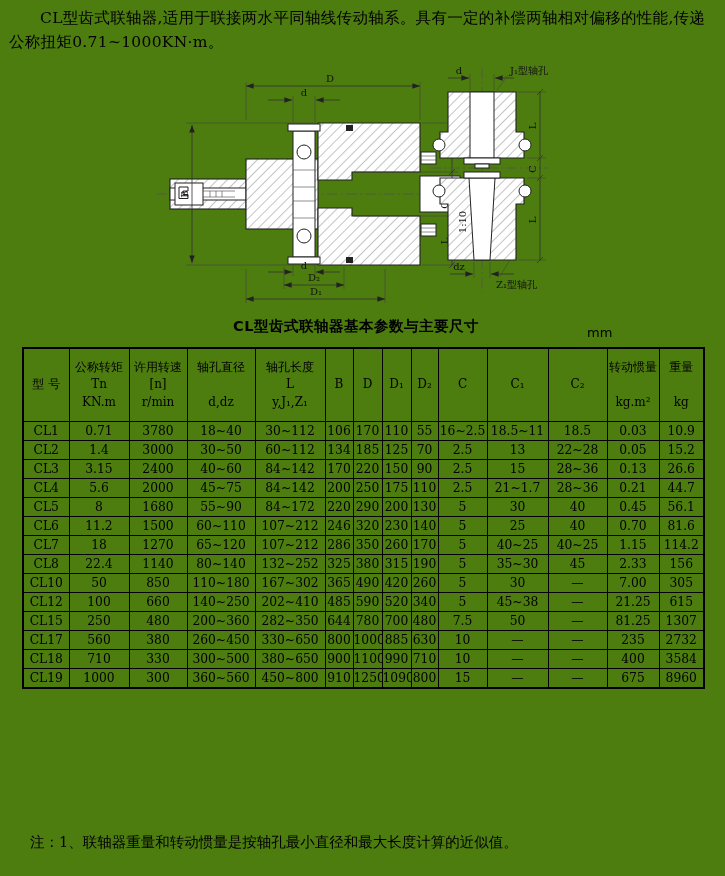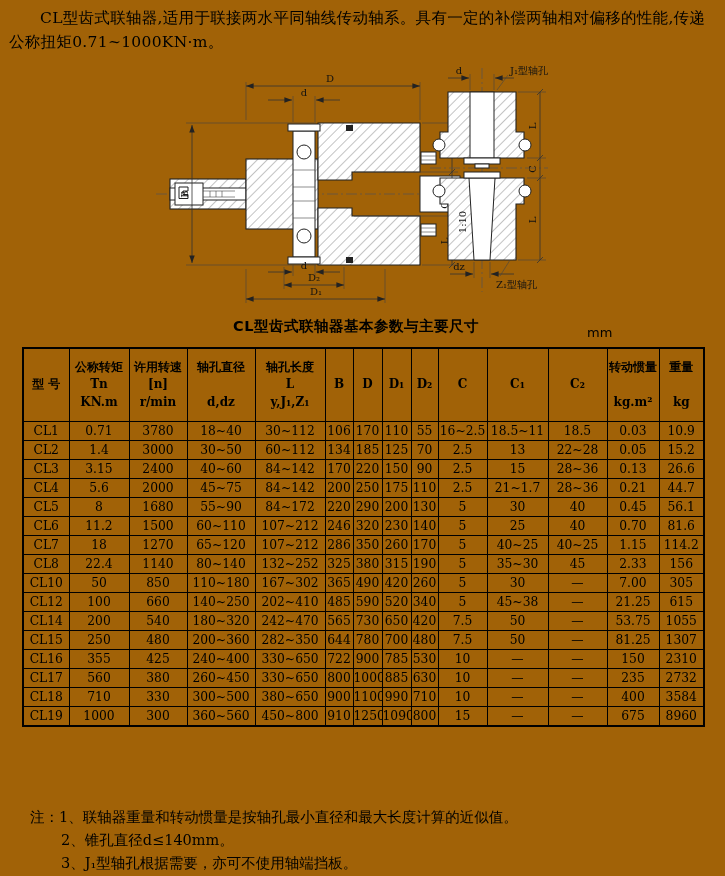--- a/index.html
+++ b/index.html
@@ -1,44 +1,44 @@
 <!DOCTYPE html>
 <html><head>
 <meta charset="utf-8">
 <style>
   html,body{margin:0;padding:0;background:#fff;}
   body{width:725px;height:876px;position:relative;color:#000;
        font-family:"DejaVu Serif","Liberation Serif",serif;}
-  .page{position:absolute;inset:0;background:#a16207;}
+  .page{position:absolute;inset:0;background:#4d7c0f;}
   .intro{position:absolute;top:6px;left:9px;width:707px;margin:0;
          font-size:15.5px;line-height:1.55;text-indent:2em;letter-spacing:.3px;}
   .diagram{position:absolute;top:60px;left:0;}
   svg text{font-family:"DejaVu Serif","Liberation Serif",serif;font-size:10px;fill:#111;}
   .ln{stroke:#222;stroke-width:1;fill:#fff;}
   .thin{stroke:#444;stroke-width:.6;fill:none;}
   .dim{stroke:#333;stroke-width:.8;fill:none;}
   .cl{stroke:#555;stroke-width:.7;fill:none;stroke-dasharray:11 3 2 3;}
   .hat{fill:url(#h);stroke:#222;stroke-width:1.1;}
   .wh{fill:#fff;stroke:#222;stroke-width:1;}
   .caption{position:absolute;top:317px;left:0;width:725px;height:22px;}
   .cap-title{position:absolute;left:233px;font-family:"DejaVu Sans","Liberation Sans",sans-serif;
              font-weight:bold;font-size:14.5px;letter-spacing:.5px;}
   .cap-unit{position:absolute;left:587px;top:8px;font-family:"DejaVu Sans","Liberation Sans",sans-serif;
             font-size:13px;}
   table.params{position:absolute;top:347px;left:22px;width:681px;border-collapse:collapse;
                table-layout:fixed;text-align:center;border:2px solid #000;}
   table.params th,table.params td{border:1px solid #000;padding:0;overflow:hidden;}
-  table.params thead th{height:72px;font-weight:bold;font-size:12px;vertical-align:middle;}
+  table.params thead th{height:72px;font-weight:normal;font-size:12px;vertical-align:middle;}
   table.params thead th div{line-height:1.45;}
   table.params tbody td{height:18px;font-size:12.3px;line-height:18px;white-space:nowrap;}
   col.c0{width:46px}col.c1{width:60px}col.c2{width:58px}col.c3{width:68px}col.c4{width:70px}
   col.c5{width:28px}col.c6{width:29px}col.c7{width:29px}col.c8{width:27px}col.c9{width:49px}
   col.c10{width:61px}col.c11{width:59px}col.c12{width:52px}col.c13{width:45px}
   .notes{position:absolute;top:806px;left:30px;width:680px;font-size:14.5px;line-height:1.6;}
-  .note-line{white-space:nowrap;}
+  .note-line{white-space:nowrap;margin-top:25px;}
   .note-line + .note-line{margin-left:31px;}
 </style>
 </head>
 <body>
 
 <div class="page">
 
   <p class="intro">CL型齿式联轴器,适用于联接两水平同轴线传动轴系。具有一定的补偿两轴相对偏移的性能,传递公称扭矩0.71~1000KN·m。</p>
 
   <svg class="diagram" viewBox="0 0 725 248" width="725" height="248">
@@ -388,68 +388,36 @@
           <td>590</td>
           <td>520</td>
           <td>340</td>
           <td>5</td>
           <td>45~38</td>
           <td>—</td>
           <td>21.25</td>
           <td>615</td>
         </tr>
         <tr>
-          <td>CL14</td>
-          <td>200</td>
-          <td>540</td>
-          <td>180~320</td>
-          <td>242~470</td>
-          <td>565</td>
-          <td>730</td>
-          <td>650</td>
-          <td>420</td>
-          <td>7.5</td>
-          <td>50</td>
-          <td>—</td>
-          <td>53.75</td>
-          <td>1055</td>
-        </tr>
-        <tr>
           <td>CL15</td>
           <td>250</td>
           <td>480</td>
           <td>200~360</td>
           <td>282~350</td>
           <td>644</td>
           <td>780</td>
           <td>700</td>
           <td>480</td>
           <td>7.5</td>
           <td>50</td>
           <td>—</td>
           <td>81.25</td>
           <td>1307</td>
         </tr>
         <tr>
-          <td>CL16</td>
-          <td>355</td>
-          <td>425</td>
-          <td>240~400</td>
-          <td>330~650</td>
-          <td>722</td>
-          <td>900</td>
-          <td>785</td>
-          <td>530</td>
-          <td>10</td>
-          <td>—</td>
-          <td>—</td>
-          <td>150</td>
-          <td>2310</td>
-        </tr>
-        <tr>
           <td>CL17</td>
           <td>560</td>
           <td>380</td>
           <td>260~450</td>
           <td>330~650</td>
           <td>800</td>
           <td>1000</td>
           <td>885</td>
           <td>630</td>
           <td>10</td>

